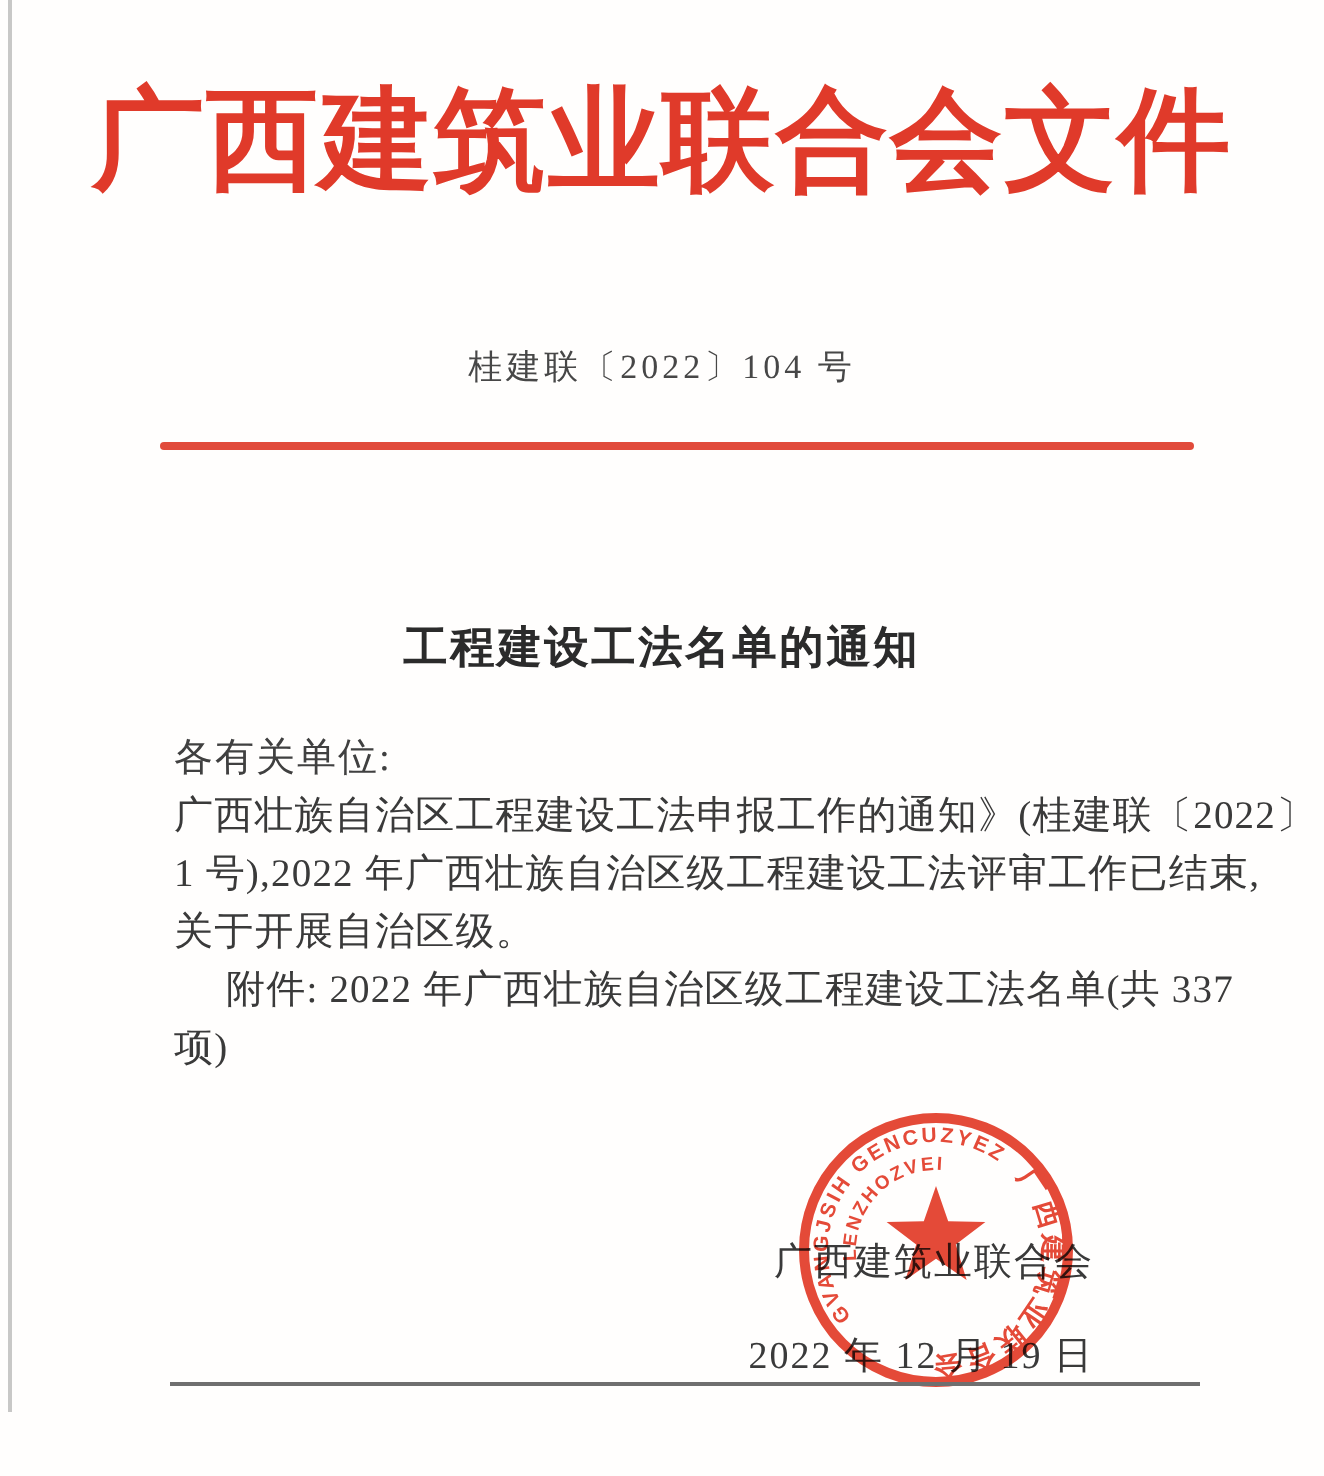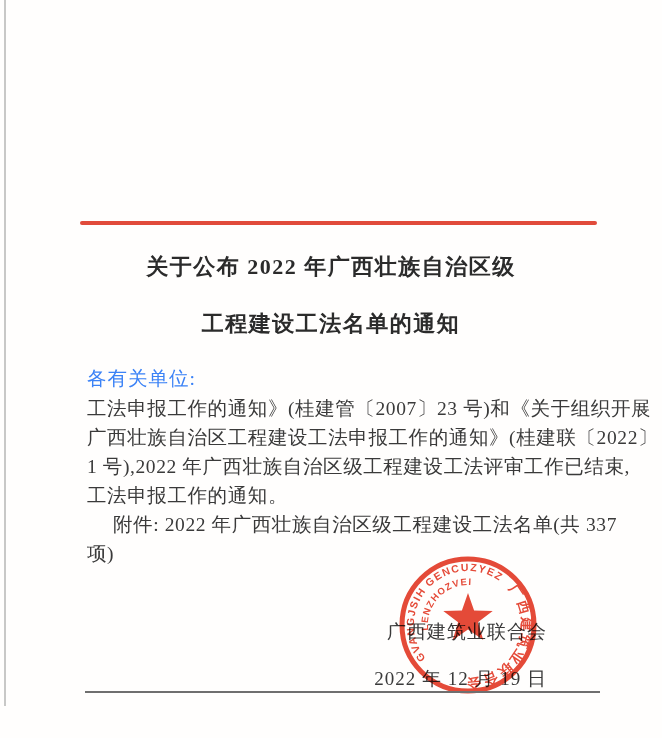--- a/index.html
+++ b/index.html
@@ -34,21 +34,21 @@
   }
   .doc-title{
     position:absolute;left:0;width:662px;text-align:center;
     font-size:22px;font-weight:bold;color:#2b2b2b;letter-spacing:1.5px;
     white-space:nowrap;
   }
   .doc-title.l1{top:252px;}
   .doc-title.l2{top:309px;}
   .salutation{
     position:absolute;left:87px;top:365px;
-    font-size:19.5px;color:#3b82f6;letter-spacing:1px;text-align:right;
+    font-size:19.5px;color:#404040;letter-spacing:1px;text-align:right;
   }
   .body-lines{
     position:absolute;left:87px;top:394px;width:512px;
     font-size:19.5px;color:#3a3a3a;letter-spacing:.6px;
   }
   .body-line{height:29px;line-height:29px;white-space:nowrap;}
   .body-line.indent{padding-left:26px;}
   .signature{
     position:absolute;right:115px;top:620px;
     text-align:right;
@@ -65,34 +65,34 @@
     background:#6f6f6f;
   }
 </style>
 </head>
 <body>
 
 <div class="page">
 
   <div class="edge-line"></div>
 
+  <div class="org-header">广西建筑业联合会文件</div>
 
+  <div class="doc-number">桂建联〔2022〕104 号</div>
 
   <div class="red-rule"></div>
 
-  <div class="doc-title l1">关于公布 2022 年广西壮族自治区级</div>
   <div class="doc-title l2">工程建设工法名单的通知</div>
 
   <div class="salutation">各有关单位:</div>
 
   <div class="body-lines">
-    <div class="body-line">工法申报工作的通知》(桂建管〔2007〕23 号)和《关于组织开展</div>
     <div class="body-line">广西壮族自治区工程建设工法申报工作的通知》(桂建联〔2022〕</div>
     <div class="body-line">1 号),2022 年广西壮族自治区级工程建设工法评审工作已结束,</div>
-    <div class="body-line">工法申报工作的通知。</div>
+    <div class="body-line">关于开展自治区级。</div>
     <div class="body-line indent">附件: 2022 年广西壮族自治区级工程建设工法名单(共 337</div>
     <div class="body-line">项)</div>
   </div>
 
   <div class="signature">
     <div class="sig-org">广西建筑业联合会</div>
     <div class="sig-date">2022 年 12 月 19 日</div>
   </div>
 
   <svg class="seal" viewBox="0 0 160 160" xmlns="http://www.w3.org/2000/svg">

